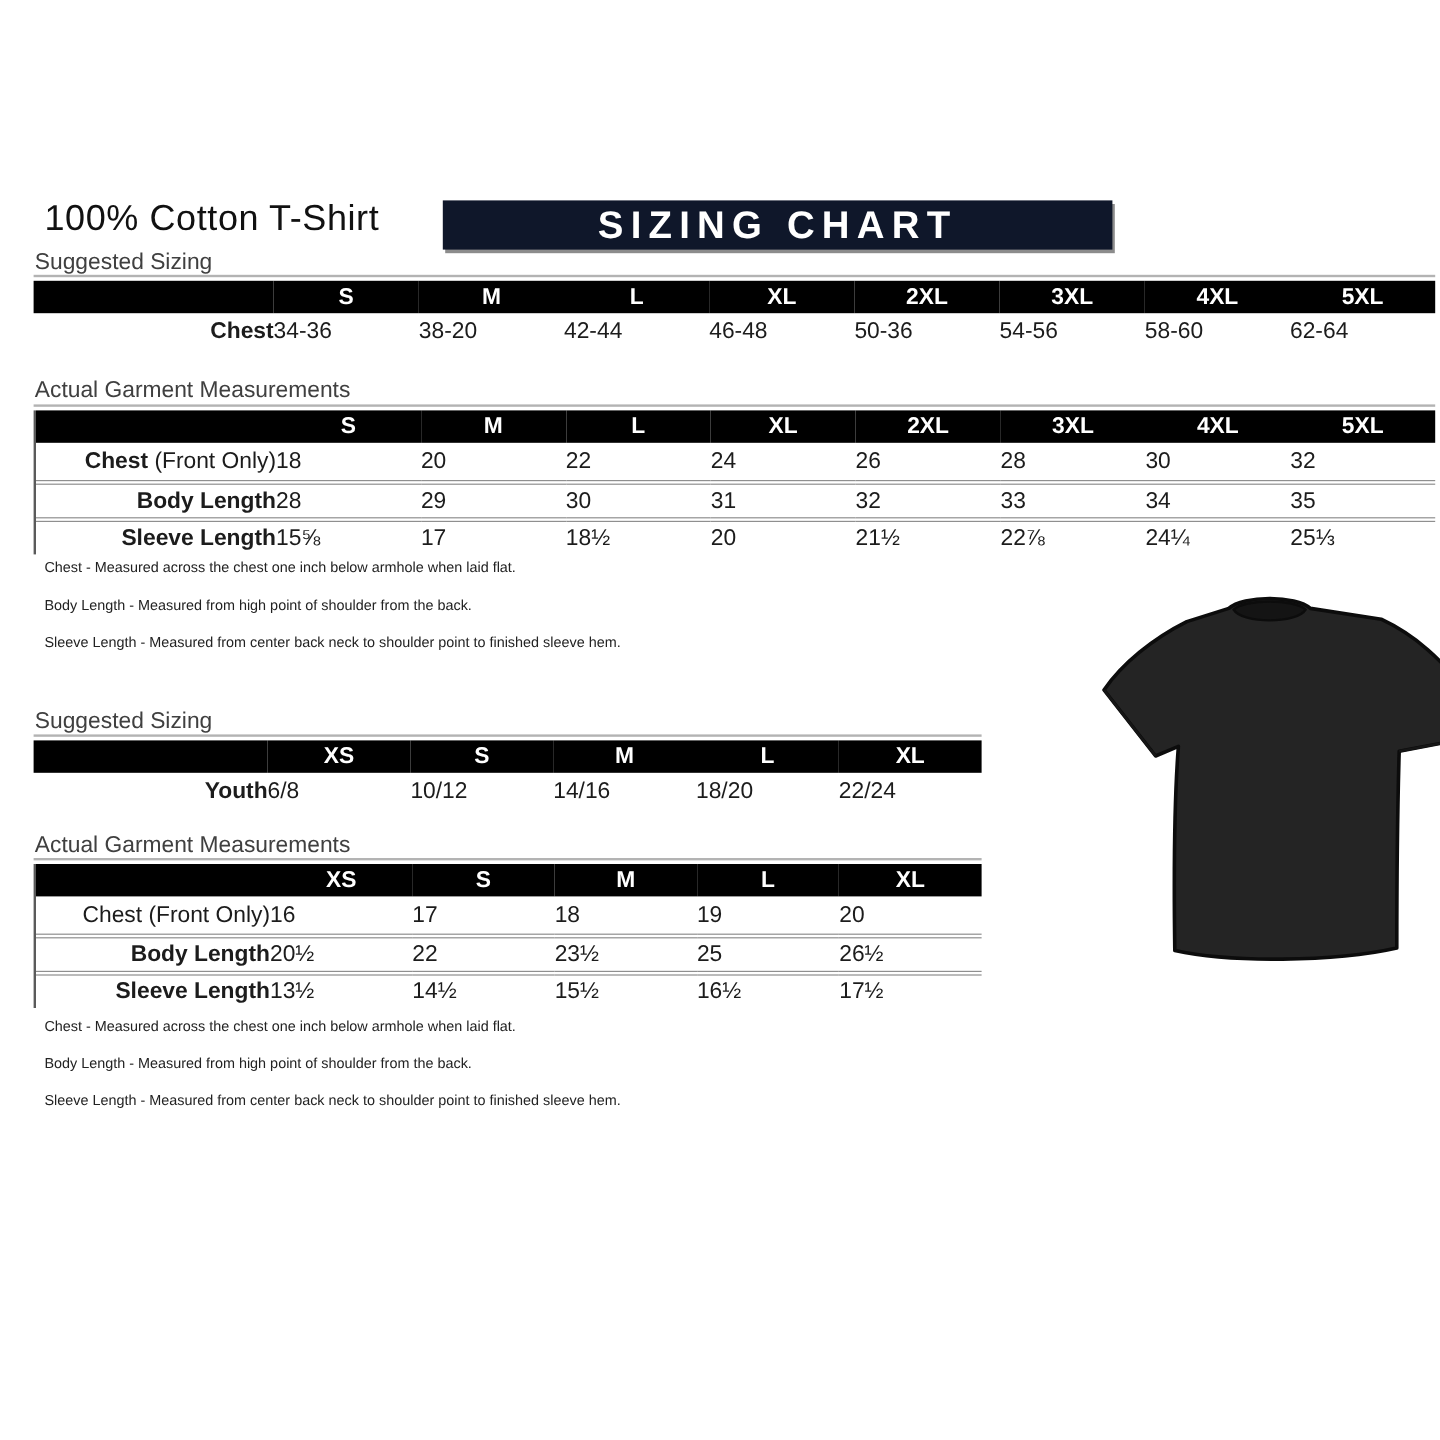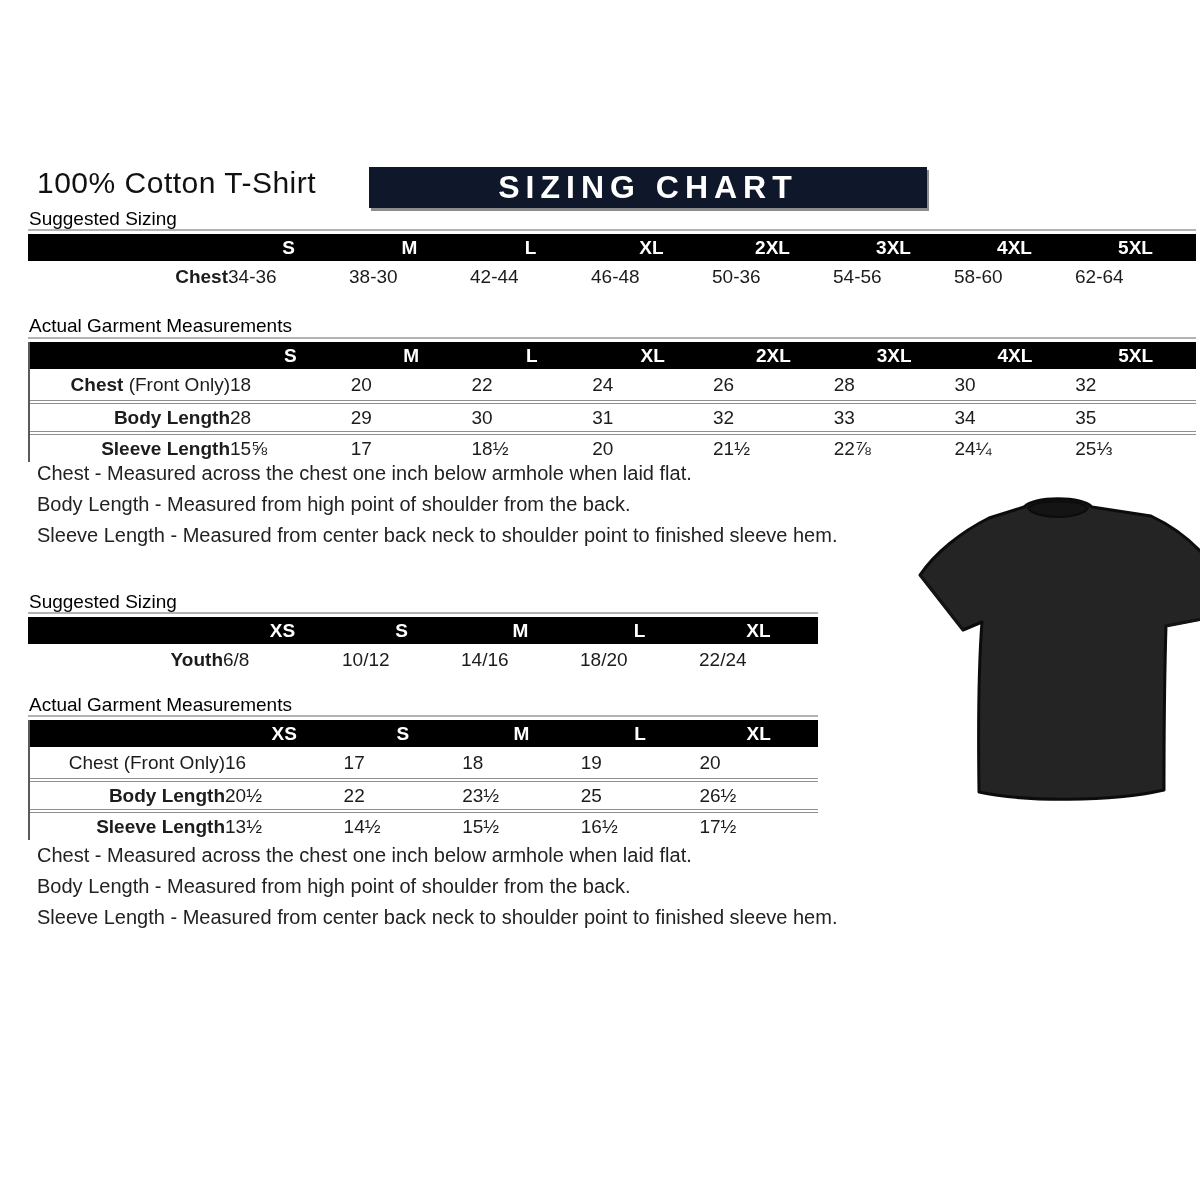--- a/index.html
+++ b/index.html
@@ -11,41 +11,41 @@
   .page-title {
     position:absolute; left:14px; top:166px; font-size:30px; font-weight:400;
     color:#111; letter-spacing:0.5px;
   }
   .banner {
     position:absolute; left:346px; top:167px; width:558px; height:41px;
     background:#0f172a; color:#fff; font-weight:700; font-size:32px;
     letter-spacing:6px; text-align:center; line-height:41px;
     box-shadow:2px 3px 0 #8c8c8c;
   }
-  .section-label { position:absolute; font-size:19px; color:#000000; }
+  .section-label { position:absolute; font-size:19px; color:#404040; }
   .youth-title {
     position:absolute; left:4px; top:549px; font-size:28px; font-weight:700; color:#0d0d0d;
   }
   .wrap { position:absolute; border-top:2px solid #b3b3b3; padding-top:3px; }
   .wrap table { border-collapse:separate; border-spacing:0; table-layout:fixed; width:100%; }
   .wrap thead th {
     background:#000; color:#fff; font-size:19px; font-weight:700;
     height:27px; text-align:center; padding:0;
   }
   .wrap tbody td {
     font-size:19px; height:31px; text-align:left; vertical-align:middle;
     color:#1c1c1c; padding:0;
   }
   .wrap tbody td.row-label { text-align:right; padding-left:12px; }
   .row-label .b { font-weight:700; }
   .wrap tbody tr:not(:first-child) td { border-top:4px double #8f8f8f; }
   .wrap.actual table { border-left:2px solid #5a5a5a; }
   .adult-table { left:5px; width:1168px; }
   .youth-table { left:5px; width:790px; }
-  .notes { position:absolute; font-size:20px; line-height:31px; color:#222; }
+  .notes { position:absolute; font-size:12px; line-height:31px; color:#222; }
   .tshirt { position:absolute; left:880px; top:470px; width:320px; height:360px; }
 </style>
 </head>
 <body>
 
 <div class="canvas">
 
   <div class="page-title">100% Cotton T-Shirt</div>
   <div class="banner">SIZING CHART</div>
 
@@ -73,21 +73,21 @@
             <th>2XL</th>
             <th>3XL</th>
             <th>4XL</th>
             <th>5XL</th>
           </tr>
         </thead>
         <tbody>
           <tr>
             <td class="row-label"><span class="b">Chest</span></td>
             <td>34-36</td>
-            <td>38-30</td>
+            <td>38-20</td>
             <td>42-44</td>
             <td>46-48</td>
             <td>50-36</td>
             <td>54-56</td>
             <td>58-60</td>
             <td>62-64</td>
           </tr>
         </tbody>
       </table>
   </div>

